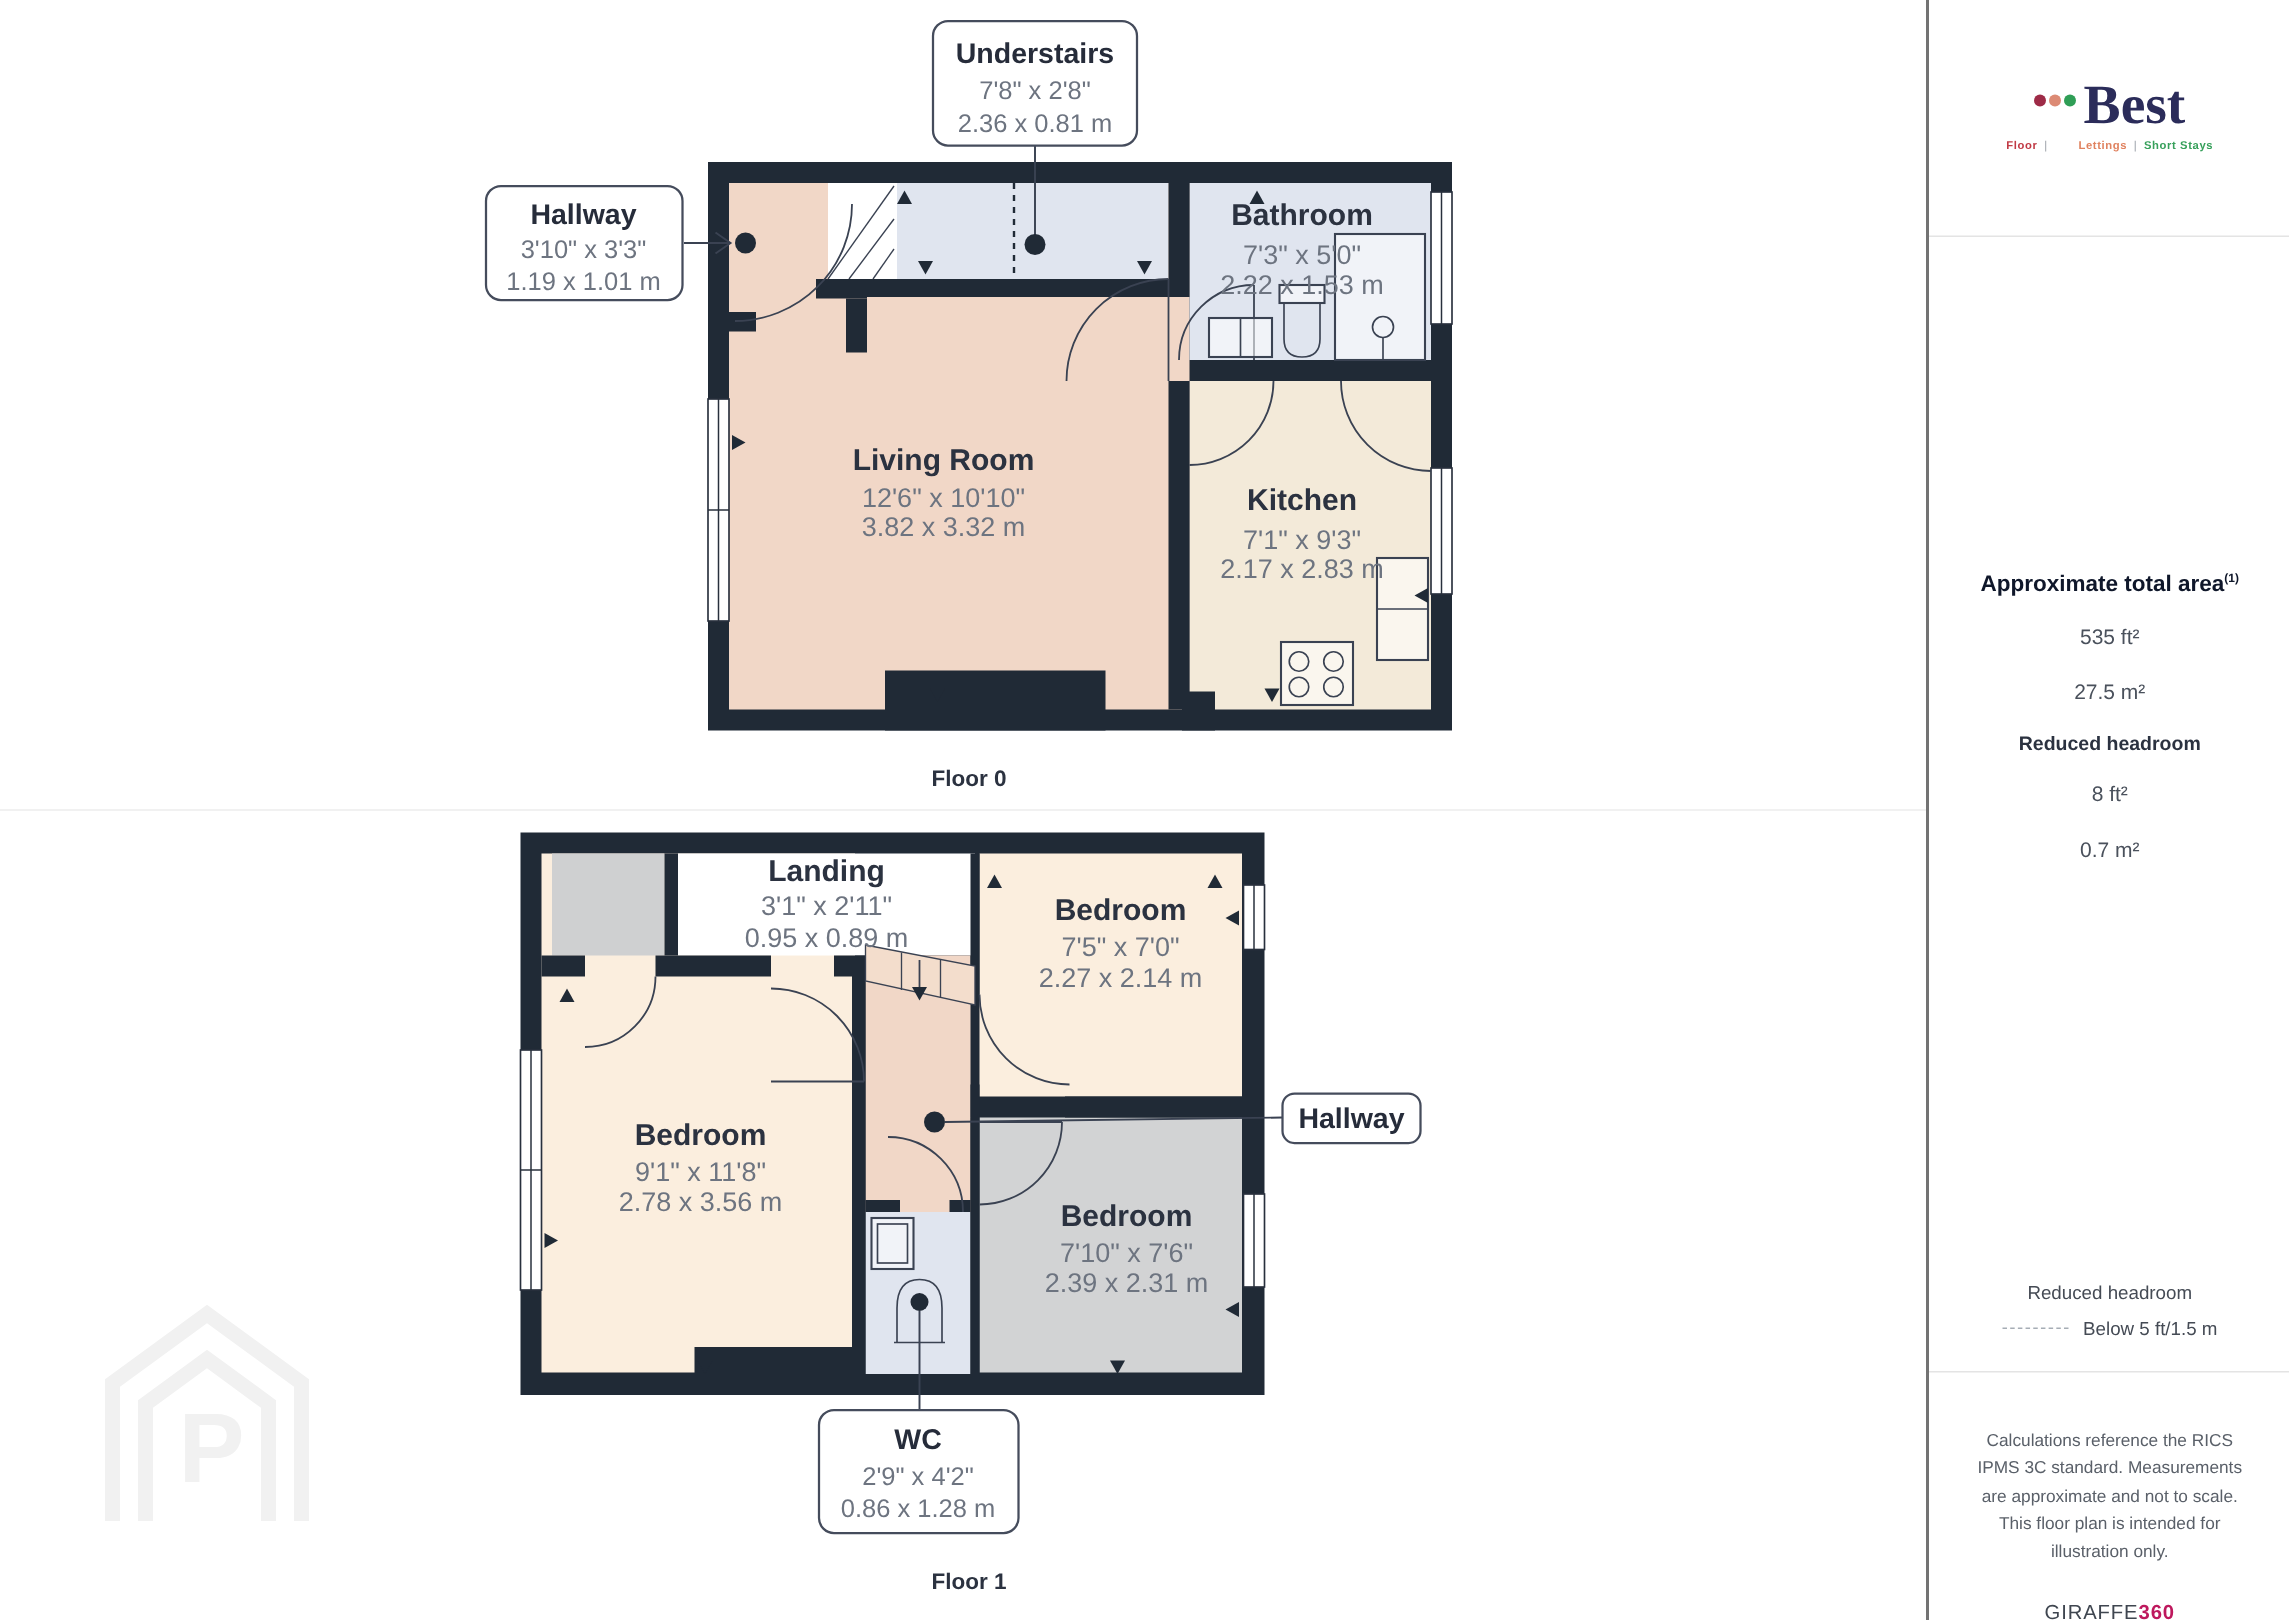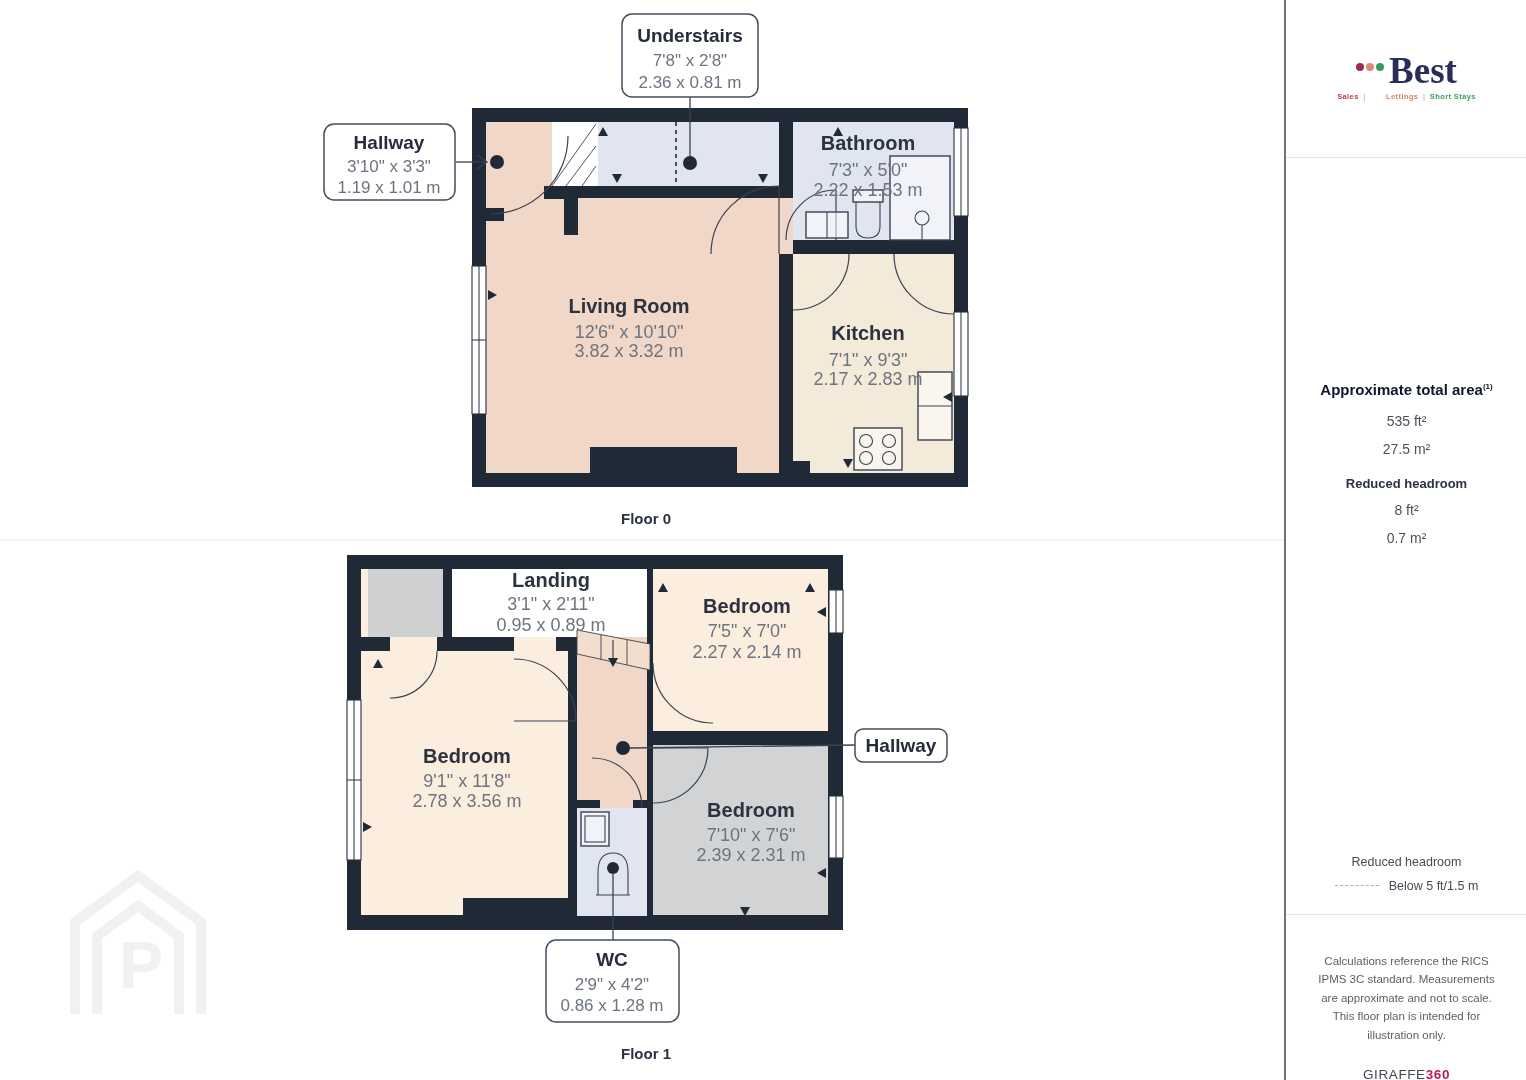--- a/index.html
+++ b/index.html
@@ -35,21 +35,21 @@
   .d3{background:#2f9e56;}
   .logo-text{font-family:"Liberation Serif",serif;font-weight:700;font-size:37px;color:#2b2c5a;letter-spacing:0px;line-height:1;}
   .tagline{margin-top:3px;font-size:7.5px;letter-spacing:.4px;font-weight:700;}
   .t-sales{color:#c13a45;}
   .t-let{color:#e0825f;padding-left:16px;}
   .t-short{color:#37a05b;}
   .t-sep{color:#9aa0a8;margin:0 2px;font-weight:400;}
   .area-sec{position:absolute;top:381px;left:0;right:0;text-align:center;color:#4a515c;}
   .a-title{font-size:15px;font-weight:700;color:#0f172a;margin-bottom:13px;}
   .a-title sup{font-size:8px;font-weight:700;}
-  .a-val{font-size:14px;margin:4px 0 7px 0;line-height:1.5;}
+  .a-val{font-size:14px;margin:16px 0 7px 0;line-height:1.5;}
   .a-sub{font-size:13px;font-weight:700;color:#2b3240;margin:16px 0 9px 0;}
   .note{position:absolute;left:0;right:0;color:#5a6069;text-align:center;}
   .note1{top:772px;height:60px;border-top:1px solid #e4e4e4;border-bottom:1px solid #e4e4e4;display:flex;align-items:center;justify-content:center;font-size:11.5px;}
   .note2{top:833px;height:81px;border-bottom:1px solid #e4e4e4;display:flex;flex-direction:column;align-items:center;justify-content:center;gap:10px;font-size:12.5px;color:#454b55;}
   .legend-row{display:flex;align-items:center;gap:10px;font-size:12.5px;color:#454b55;}
   .dash{width:44px;height:0;border-top:1.6px dashed #a6adb5;display:inline-block;}
   .note3{top:914px;padding:38px 25px 0 25px;font-size:11.5px;line-height:1.6;}
   .note3 p{margin:0;}
   .giraffe{margin-top:20px;font-size:13.5px;letter-spacing:.6px;color:#3f4650;}
   .giraffe b{font-weight:700;color:#be185d;}
@@ -301,21 +301,21 @@
     <div class="logo-sec">
       <div class="logo-row">
         <span class="dots">
             <i class="d1"></i>
             <i class="d2"></i>
             <i class="d3"></i>
           </span>
         <span class="logo-text">Best</span>
       </div>
       <div class="tagline">
-        <span class="t-sales">Sales</span>
+        <span class="t-sales">Floor</span>
         <span class="t-sep">|</span>
         <span class="t-let">Lettings</span>
         <span class="t-sep">|</span>
         <span class="t-short">Short Stays</span>
       </div>
     </div>
 
     <div class="area-sec">
       <div class="a-title"><span>Approximate total area</span><sup>(1)</sup></div>
       <div class="a-val">535 ft²</div>

